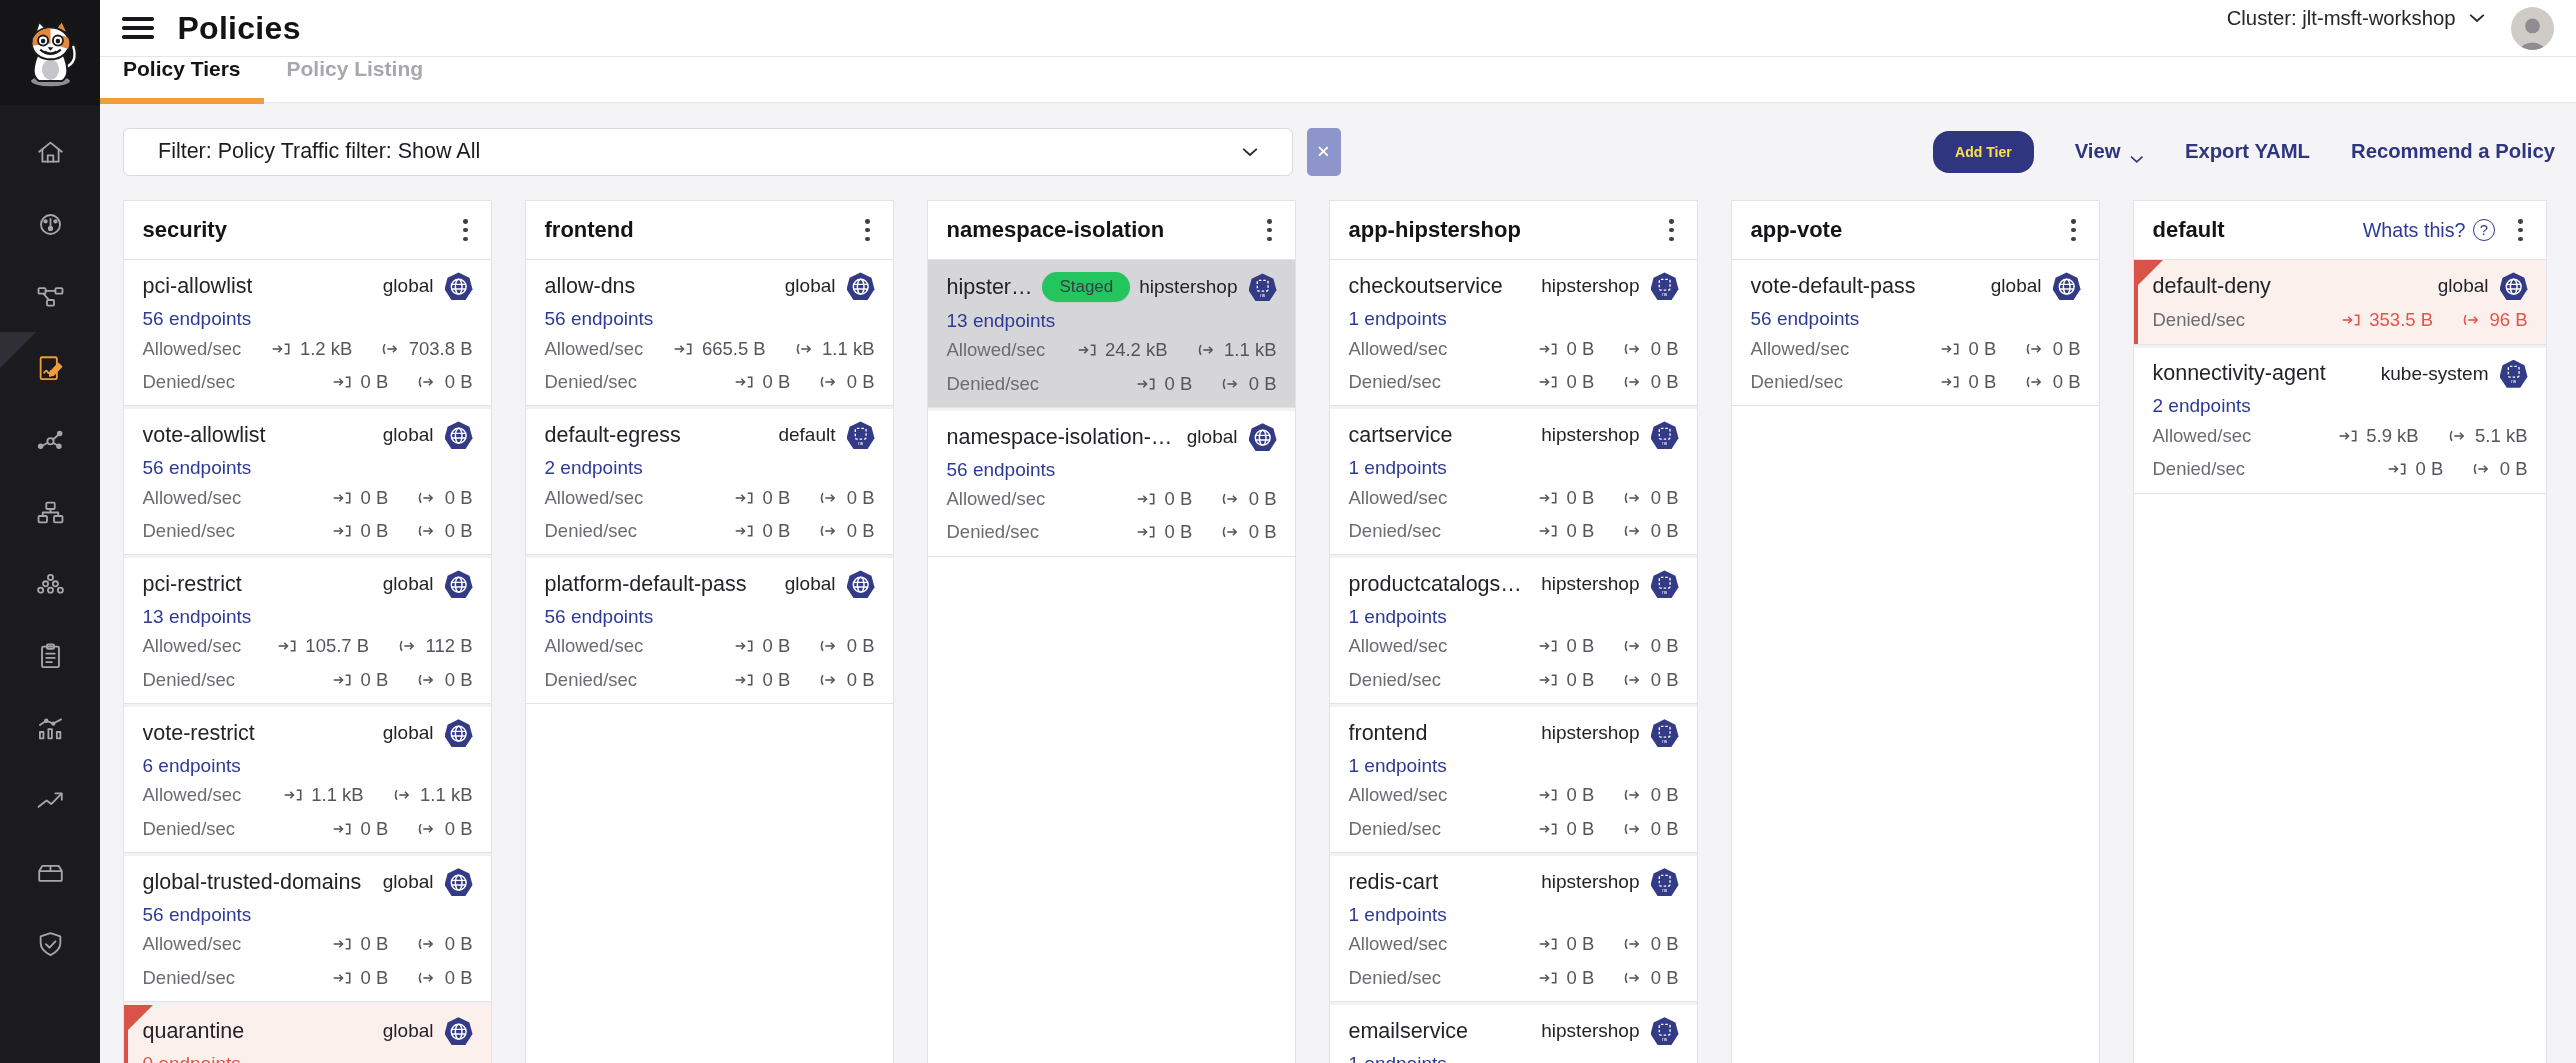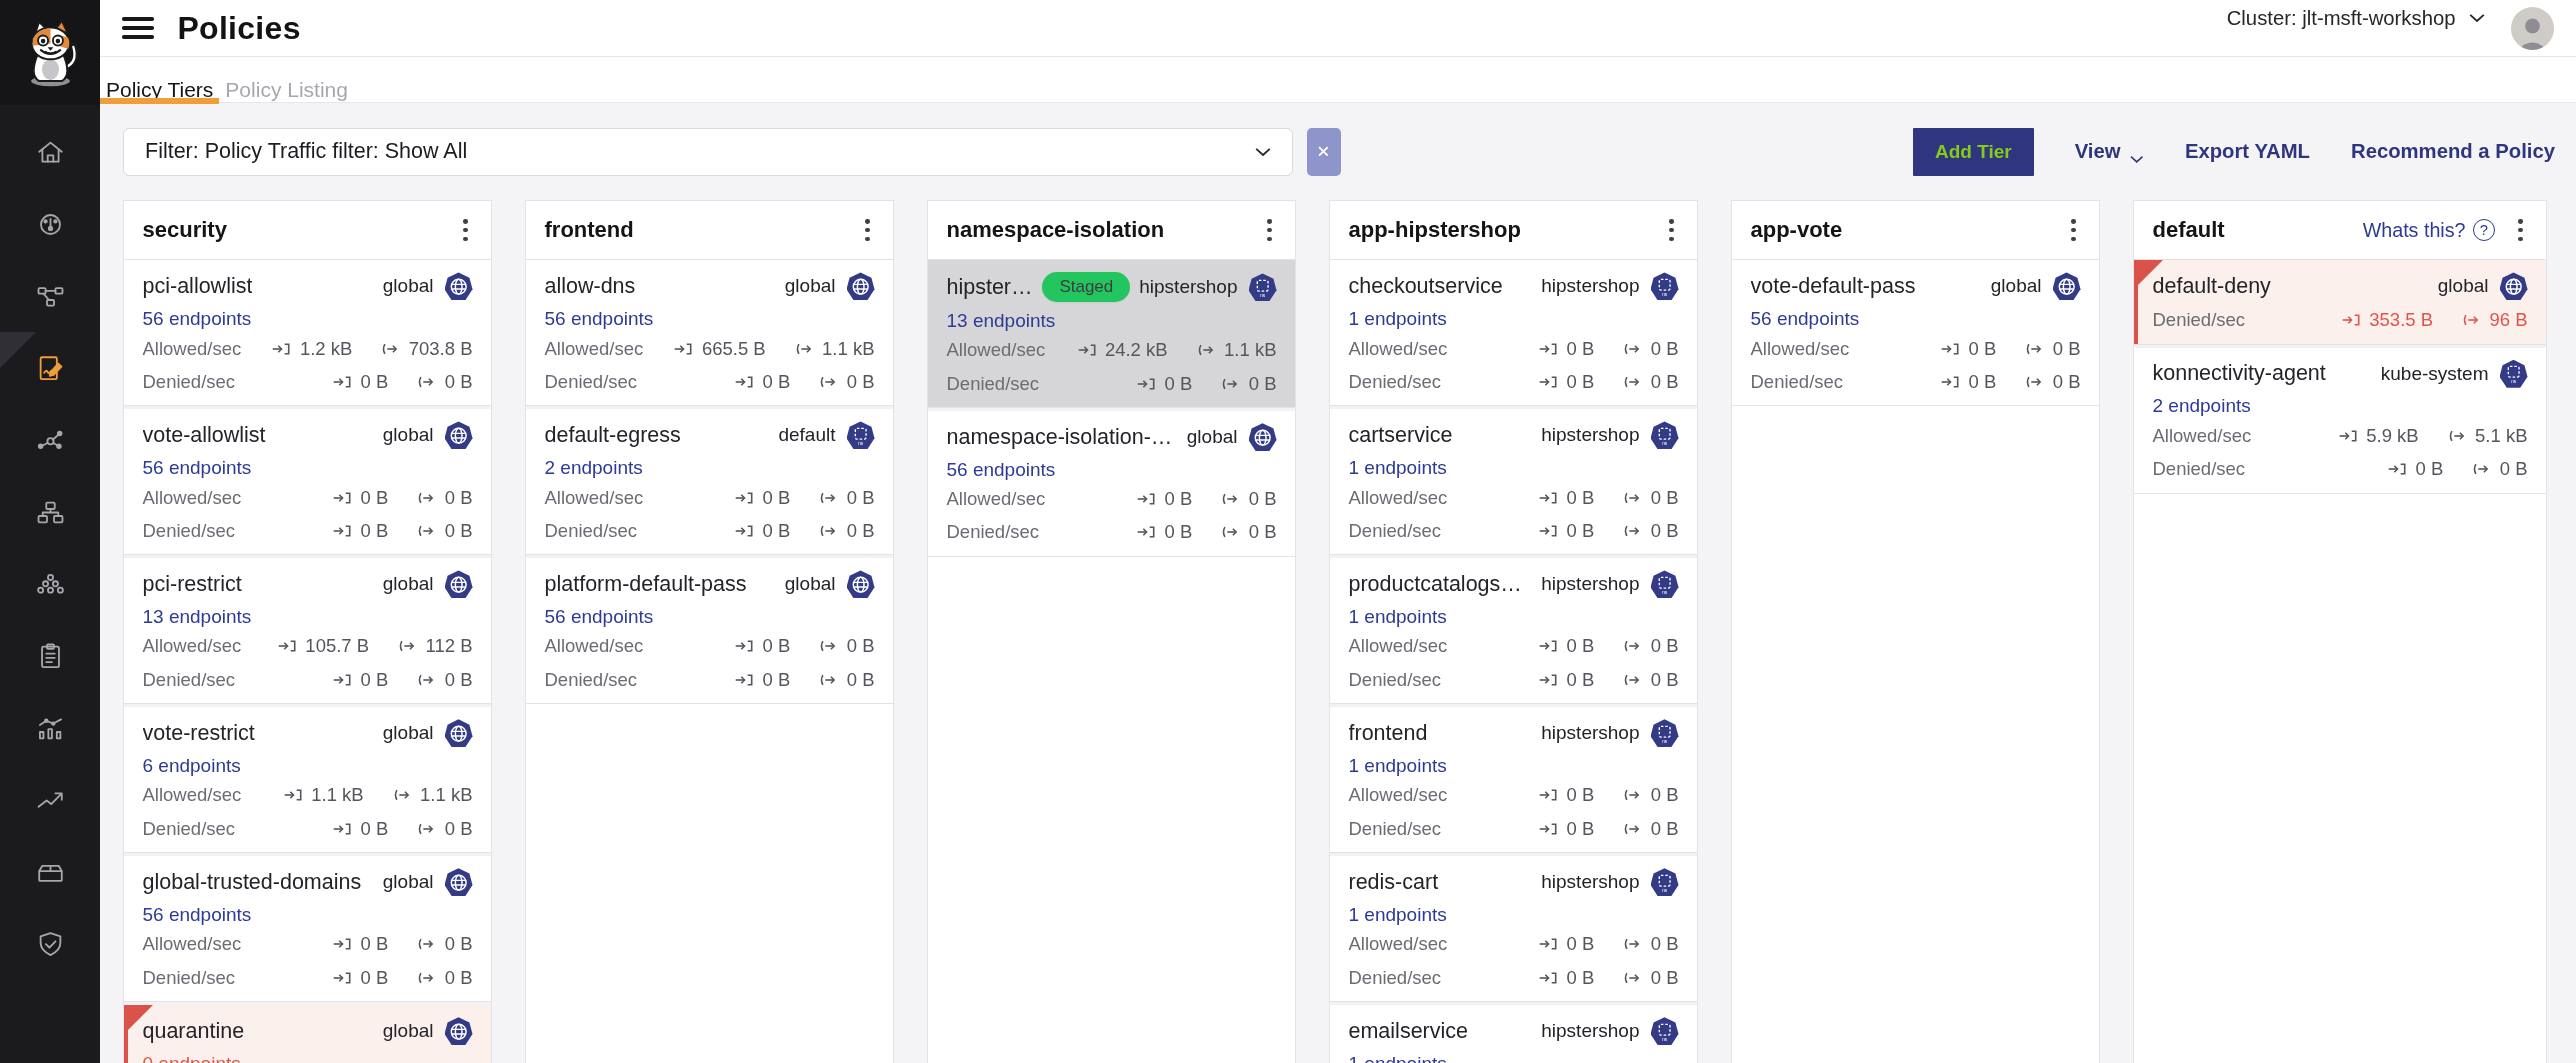--- a/index.html
+++ b/index.html
@@ -22,32 +22,32 @@
   .hamburger{display:flex;flex-direction:column;gap:5.5px;cursor:pointer}
   .hamburger i{display:block;width:32px;height:3.7px;background:#18181b;border-radius:1.8px}
   .page-title{font-size:32px;font-weight:800;color:#131316;letter-spacing:0.3px}
   .topbar-right{margin-left:auto;display:flex;align-items:flex-start;gap:26px}
   .cluster{display:flex;align-items:center;gap:13.5px;font-size:20.3px;color:#26262b}
   .chev{width:16px;height:9.9px;stroke:#26262b;fill:none;stroke-width:3}
   .avatar{width:43px;height:43px;border-radius:50%;background:#cfcbc6;overflow:hidden;display:flex;align-items:flex-end;justify-content:center}
   .avatar svg{width:37px;height:37px}
 
   .tabs{height:46px;min-height:46px;background:#fff;display:flex;border-bottom:1.8px solid #e6e6e9}
-  .tab{padding:0 6px;display:flex;align-items:flex-end;font-size:21px;font-weight:400;color:#a7a7af;position:relative;cursor:pointer}
+  .tab{padding:0 23px;display:flex;align-items:flex-start;font-size:21px;font-weight:700;color:#a7a7af;position:relative;cursor:pointer}
   .tab.active{color:#141417}
   .tab.active::after{content:"";position:absolute;left:0;right:0;bottom:-1.8px;height:5.5px;background:#f09d3c}
 
   .content{flex:1;display:flex;flex-direction:column;padding:24.6px 21px 0 23px;min-height:0}
   .toolbar{display:flex;align-items:center}
-  .filter-box{width:1170px;height:48px;background:#fff;border:0.6px solid #d9d9de;border-radius:6.2px;display:flex;align-items:center;padding:0 21px;font-size:21.5px;color:#1c1c21;cursor:pointer}
+  .filter-box{width:1170px;height:48px;background:#fff;border:0.6px solid #d9d9de;border-radius:6.2px;display:flex;align-items:center;padding:0 34px;font-size:21.5px;color:#1c1c21;cursor:pointer}
   .filter-box .chev{margin-left:auto}
   .clear-btn{width:34px;height:48px;margin-left:13.5px;background:#8e95ca;border:none;border-radius:4.9px;display:flex;align-items:center;justify-content:center;cursor:pointer}
   .clear-btn svg{width:14.8px;height:14.8px;stroke:#fff;stroke-width:3}
   .toolbar-actions{margin-left:auto;display:flex;align-items:center;gap:41px}
-  .btn-primary{background:#2f357e;color:#84cc16;font-size:19px;font-weight:600;padding:13px 22px;border:none;border-radius:1px;cursor:pointer}
+  .btn-primary{background:#2f357e;color:#fde047;font-size:14px;font-weight:600;padding:13px 22px;border:none;border-radius:16px;cursor:pointer}
   .link-btn{color:#2f357e;font-size:20.3px;font-weight:600;display:flex;align-items:flex-end;gap:9.9px;cursor:pointer;background:none;border:none;font-family:inherit}
   .link-btn .chev{stroke:#2f357e;width:13.5px;height:8.6px}
 
   
   .board{display:flex;gap:33px;margin-top:24.6px;flex:1;min-height:0;overflow:hidden}
   .tier{width:369px;min-width:369px;height:100%;background:#fff;border:0.6px solid #e3e3e7;display:flex;flex-direction:column}
   .tier:last-child{width:414px;min-width:414px}
   .tier-header{height:59px;min-height:59px;display:flex;align-items:center;padding:0 18.5px;border-bottom:0.6px solid #e3e3e7}
   .tier-name{font-size:22px;font-weight:700;color:#141417}
   .tier-header-right{margin-left:auto;display:flex;gap:18.5px}

